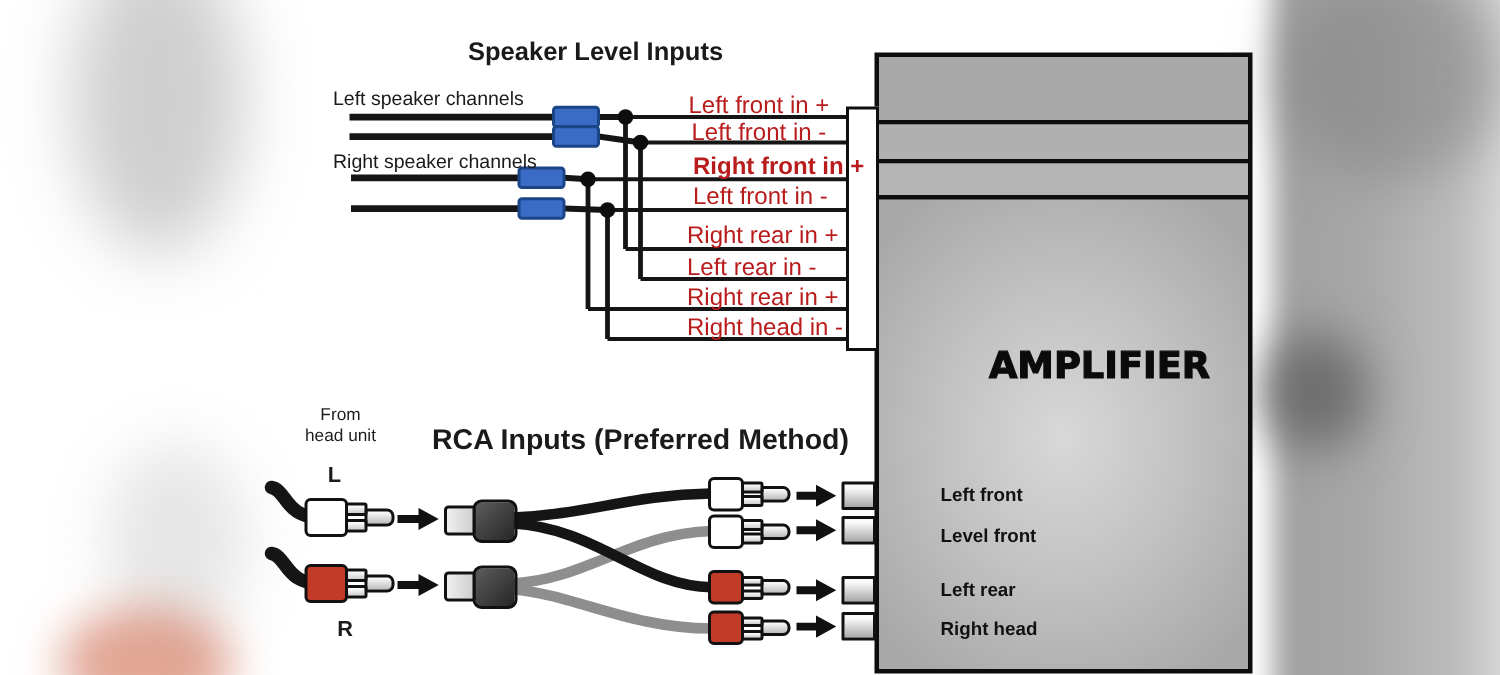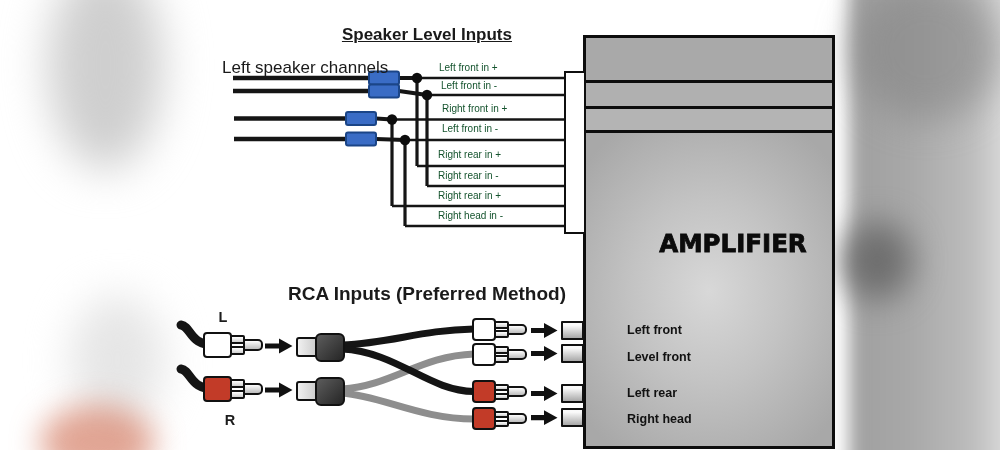--- a/index.html
+++ b/index.html
@@ -38,22 +38,22 @@
   }
 
   
   .strip { left:564px; top:71px; width:22px; height:163px; background:#ffffff; border:2.5px solid #0f0f0f; z-index:3; }
   .jack  { left:561px; width:23px; height:19px; border:2.5px solid #111;
            background:linear-gradient(to bottom,#fafafa 15%,#a8a8a8 100%); border-radius:1px; z-index:3; }
 
   
   .lbl { position:absolute; white-space:nowrap; z-index:4; }
   .h1  { font-size:17px; font-weight:bold; color:#1a1a1a; }
-  .small { font-size:10px; color:#14532d; }
-  .chan { font-size:17px; color:#1a1a1a; }
+  .small { font-size:16px; color:#b91c1c;margin-left:20px; }
+  .chan { font-size:13px; color:#1a1a1a; }
   .ampin { font-size:12.5px; font-weight:bold; color:#111;padding-left:35px; }
   .plugletter { font-size:14.5px; font-weight:bold; text-align:center; }
   .fromunit { font-size:11.5px; line-height:13.5px; text-align:center; white-space:normal; }
 
   
   .rca-body { position:absolute; border:2.5px solid #111; border-radius:4px; z-index:3; }
   .white-body { background:#ffffff; }
   .red-body { background:#c23b28; }
   .rca-step { position:absolute; border:2px solid #111; border-radius:2px;
               background:linear-gradient(to bottom,#ffffff,#cfcfcf); z-index:2; }
@@ -192,33 +192,38 @@
   <div class="rca-pin" style="left:507px; top:386px; width:20px; height:11px;"></div>
   <div class="rca-step" style="left:494px; top:383.5px; width:15px; height:7.5px;"></div>
   <div class="rca-step" style="left:494px; top:392.5px; width:15px; height:7.5px;"></div>
   <div class="rca-body red-body" style="left:472px; top:380px; width:24px; height:23px;"></div>
 
   <div class="rca-pin" style="left:507px; top:413px; width:20px; height:11px;"></div>
   <div class="rca-step" style="left:494px; top:410.5px; width:15px; height:7.5px;"></div>
   <div class="rca-step" style="left:494px; top:419.5px; width:15px; height:7.5px;"></div>
   <div class="rca-body red-body" style="left:472px; top:407px; width:24px; height:23px;"></div>
 
-  <div class="lbl h1" style="left:312px; top:25px; width:200px; text-align:right;text-decoration:underline;">Speaker Level Inputs</div>
+  <div class="lbl h1" style="left:312px; top:25px; width:200px; text-align:left;">Speaker Level Inputs</div>
   <div class="lbl chan" style="left:222px; top:58px;">Left speaker channels</div>
+  <div class="lbl chan" style="left:222px; top:99.5px;">Right speaker channels</div>
 
   <div class="lbl small" style="left:439px; top:62px;">Left front in +</div>
   <div class="lbl small" style="left:441px; top:79.5px;">Left front in -</div>
-  <div class="lbl small" style="left:442px; top:102.5px;">Right front in +</div>
+  <div class="lbl small" style="left:442px; top:102.5px;font-weight:bold;">Right front in +</div>
   <div class="lbl small" style="left:442px; top:123px;">Left front in -</div>
   <div class="lbl small" style="left:438px; top:149px;">Right rear in +</div>
-  <div class="lbl small" style="left:438px; top:169.5px;">Right rear in -</div>
+  <div class="lbl small" style="left:438px; top:169.5px;">Left rear in -</div>
   <div class="lbl small" style="left:438px; top:189.5px;">Right rear in +</div>
   <div class="lbl small" style="left:438px; top:210px;">Right head in -</div>
 
   <div class="lbl h1" style="left:288px; top:283px; font-size:19px;">RCA Inputs (Preferred Method)</div>
+  <div class="lbl fromunit" style="left:190px; top:271px; width:74px;">
+    <span style="display:block;">From</span>
+    <span style="display:block;">head unit</span>
+  </div>
   <div class="lbl plugletter" style="left:212px; top:309px; width:22px;">L</div>
   <div class="lbl plugletter" style="left:219px; top:412px; width:22px;">R</div>
 
   <div class="lbl ampin" style="left:592px; top:323px;">Left front</div>
   <div class="lbl ampin" style="left:592px; top:349.5px;">Level front</div>
   <div class="lbl ampin" style="left:592px; top:386px;">Left rear</div>
   <div class="lbl ampin" style="left:592px; top:412px;">Right head</div>
 
 </div>
 

